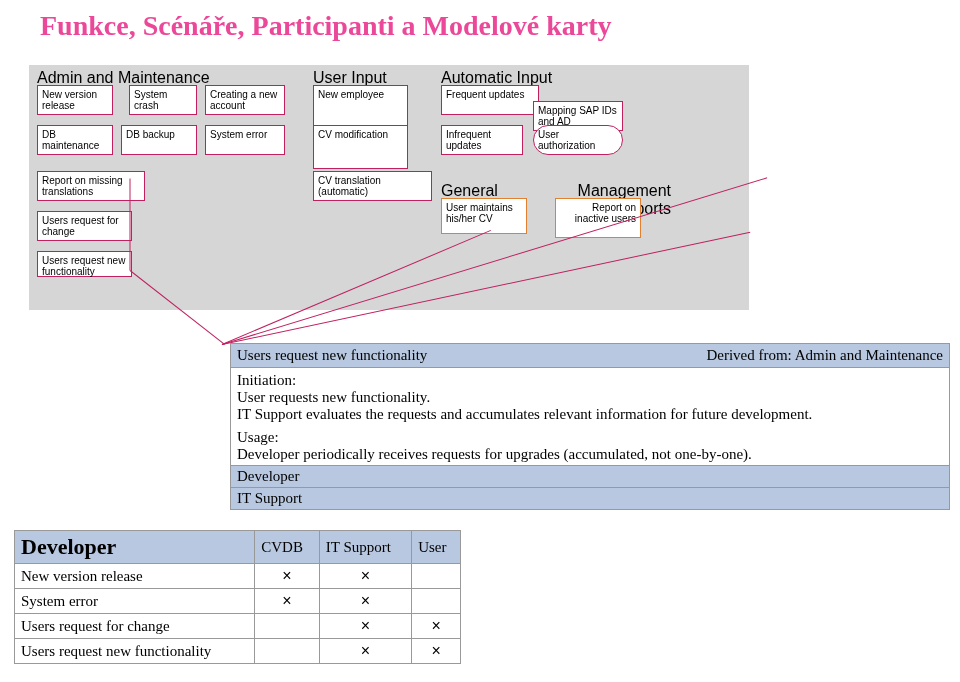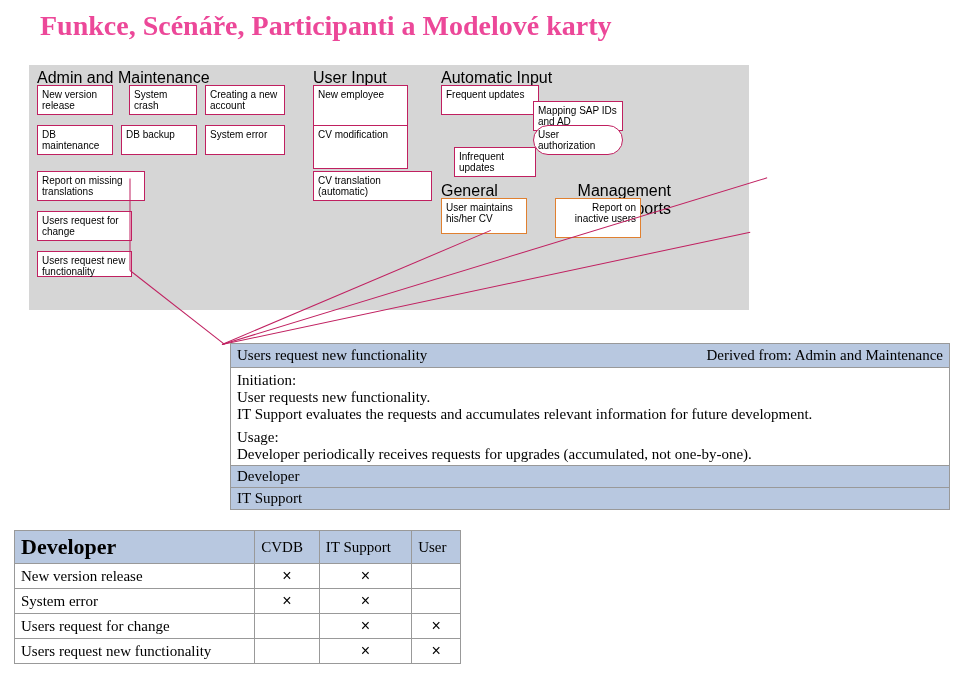--- a/index.html
+++ b/index.html
@@ -155,21 +155,21 @@
       <div class="group-label">User Input</div>
       <div class="card" style="left:4px; top:18px; width:95px; height:46px;">New employee</div>
       <div class="card" style="left:4px; top:58px; width:95px; height:44px;">CV modification</div>
       <div class="card" style="left:4px; top:104px; width:119px; height:30px;">CV translation (automatic)</div>
     </div>
 
     <div class="group" style="left:408px; top:2px; width:200px; height:92px;">
       <div class="group-label">Automatic Input</div>
       <div class="card" style="left:4px; top:18px; width:98px; height:30px;">Frequent updates</div>
       <div class="card" style="left:96px; top:34px; width:90px; height:30px;">Mapping SAP IDs and AD</div>
-      <div class="card" style="left:17px; top:58px; width:82px; height:30px;margin-top:22px;">Infrequent updates</div>
+      <div class="card" style="left:4px; top:58px; width:82px; height:30px;">Infrequent updates</div>
       <div class="card" style="left:96px; top:58px; width:90px; height:30px;border-radius:15px;">User authorization</div>
     </div>
 
     <div class="group" style="left:408px; top:115px; width:100px; height:60px;">
       <div class="group-label">General Usage</div>
       <div class="card orange" style="left:4px; top:18px; width:86px; height:36px;">User maintains his/her CV</div>
     </div>
 
     <div class="group" style="left:522px; top:115px; width:120px; height:60px;text-align:right;">
       <div class="group-label">Management Reports</div>

